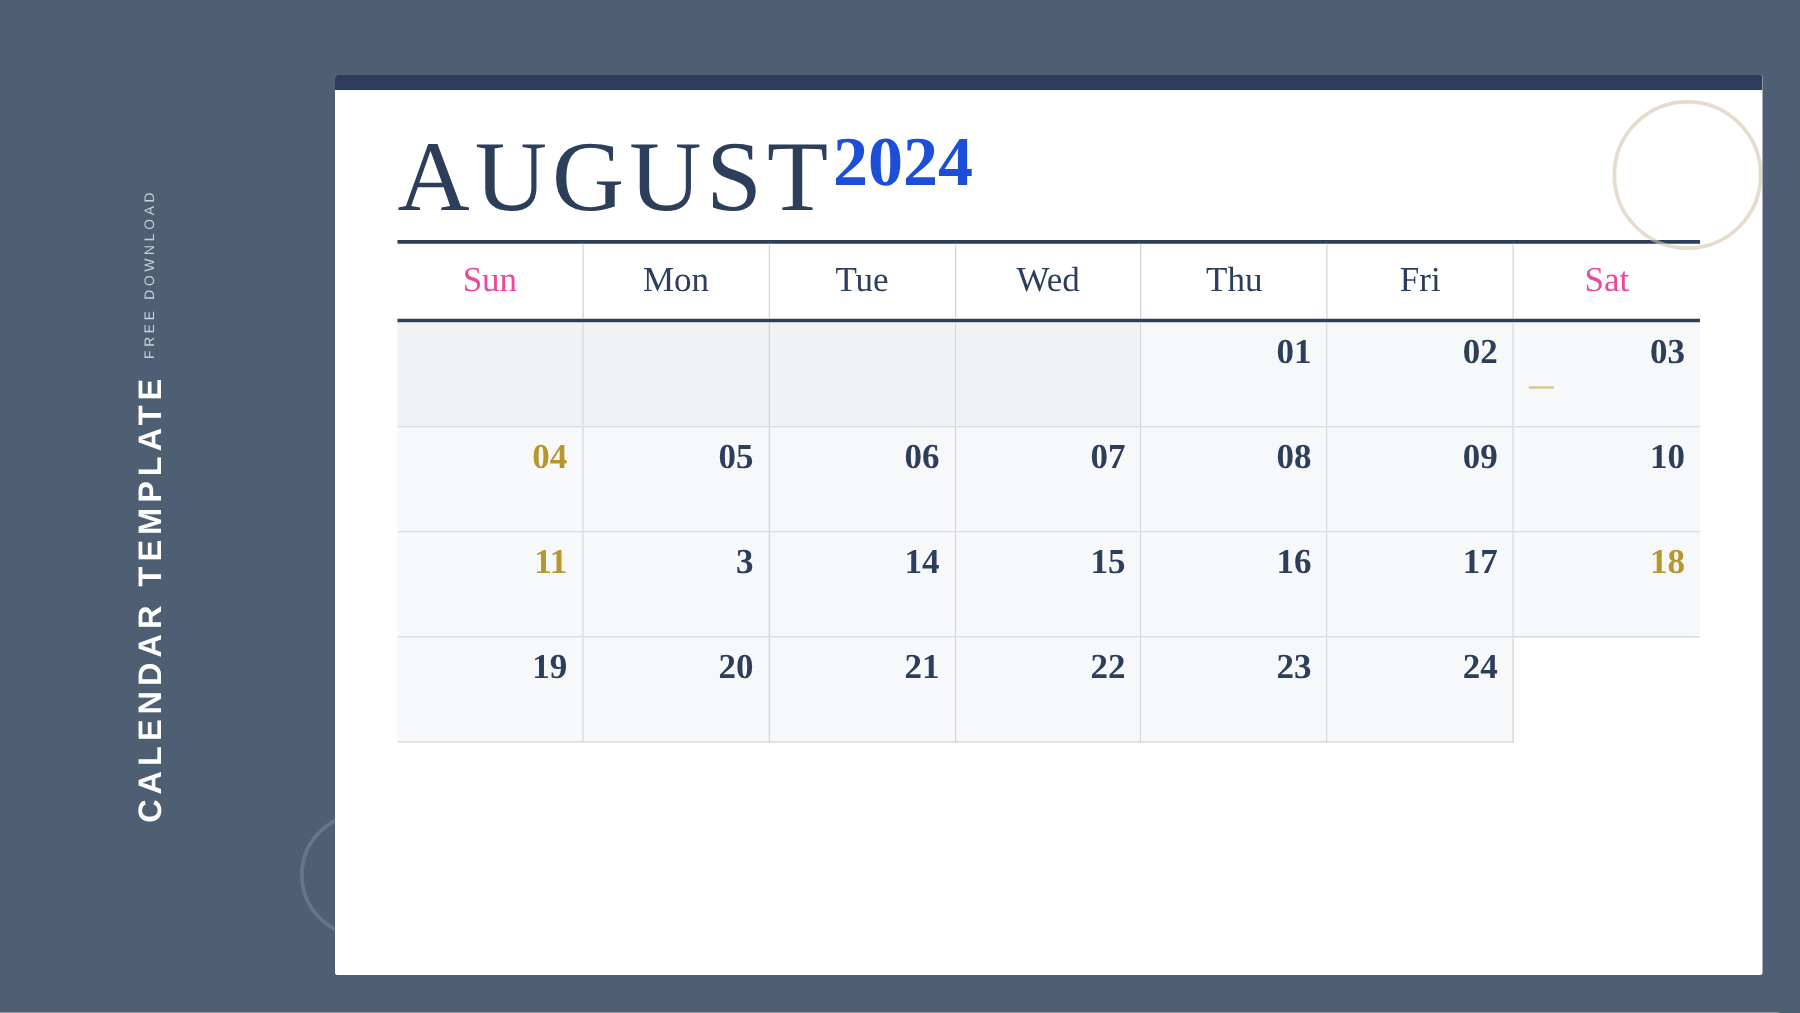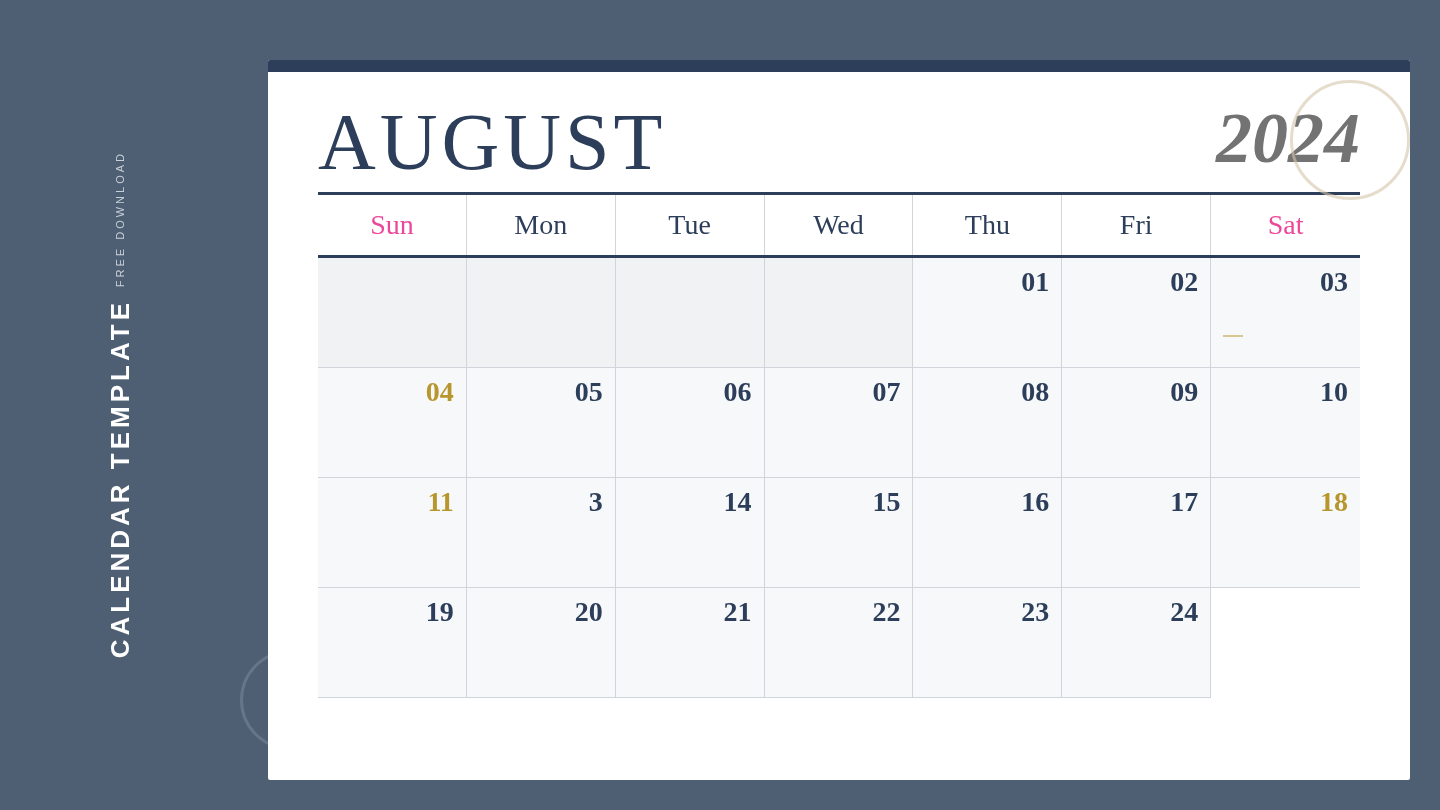--- a/index.html
+++ b/index.html
@@ -91,44 +91,43 @@
     }
 
     
     .calendar-inner {
       padding: 20px 50px 20px 50px;
     }
 
     
     .calendar-header {
       display: flex;
-      justify-content: space-between;
+      justify-content: flex-start;
       align-items: flex-start;
       margin-bottom: 10px;
       position: relative;
     }
 
     .month-title {
       font-size: 80px;
       font-weight: 300;
       color: #2c3e5a;
       letter-spacing: 4px;
       font-family: 'Georgia', serif;
       line-height: 1;
       margin-top: 10px;
     }
 
     .year-title {
-      font-size: 72px;
+      font-size: 56px;
       font-weight: 700;
-      color: #737373;
+      color: #1d4ed8;
       font-family: 'Georgia', serif;
       line-height: 1;
       margin-top: 10px;
-      font-style: italic;
     }
 
     
     .cal-deco-circle {
       position: absolute;
       top: -12px;
       right: -50px;
       width: 120px;
       height: 120px;
       border-radius: 50%;
@@ -175,21 +174,21 @@
 
     
     .calendar-grid {
       display: grid;
       grid-template-columns: repeat(7, 1fr);
     }
 
     .calendar-cell {
       border-right: 1px solid #d0d4db;
       border-bottom: 1px solid #d0d4db;
-      height: 110px;
+      height: 84px;
       padding: 8px 12px;
       position: relative;
       background: #f7f8f9;
     }
 
     .calendar-cell:nth-child(7n) {
       border-right: none;
     }
 
     .calendar-cell.empty {

